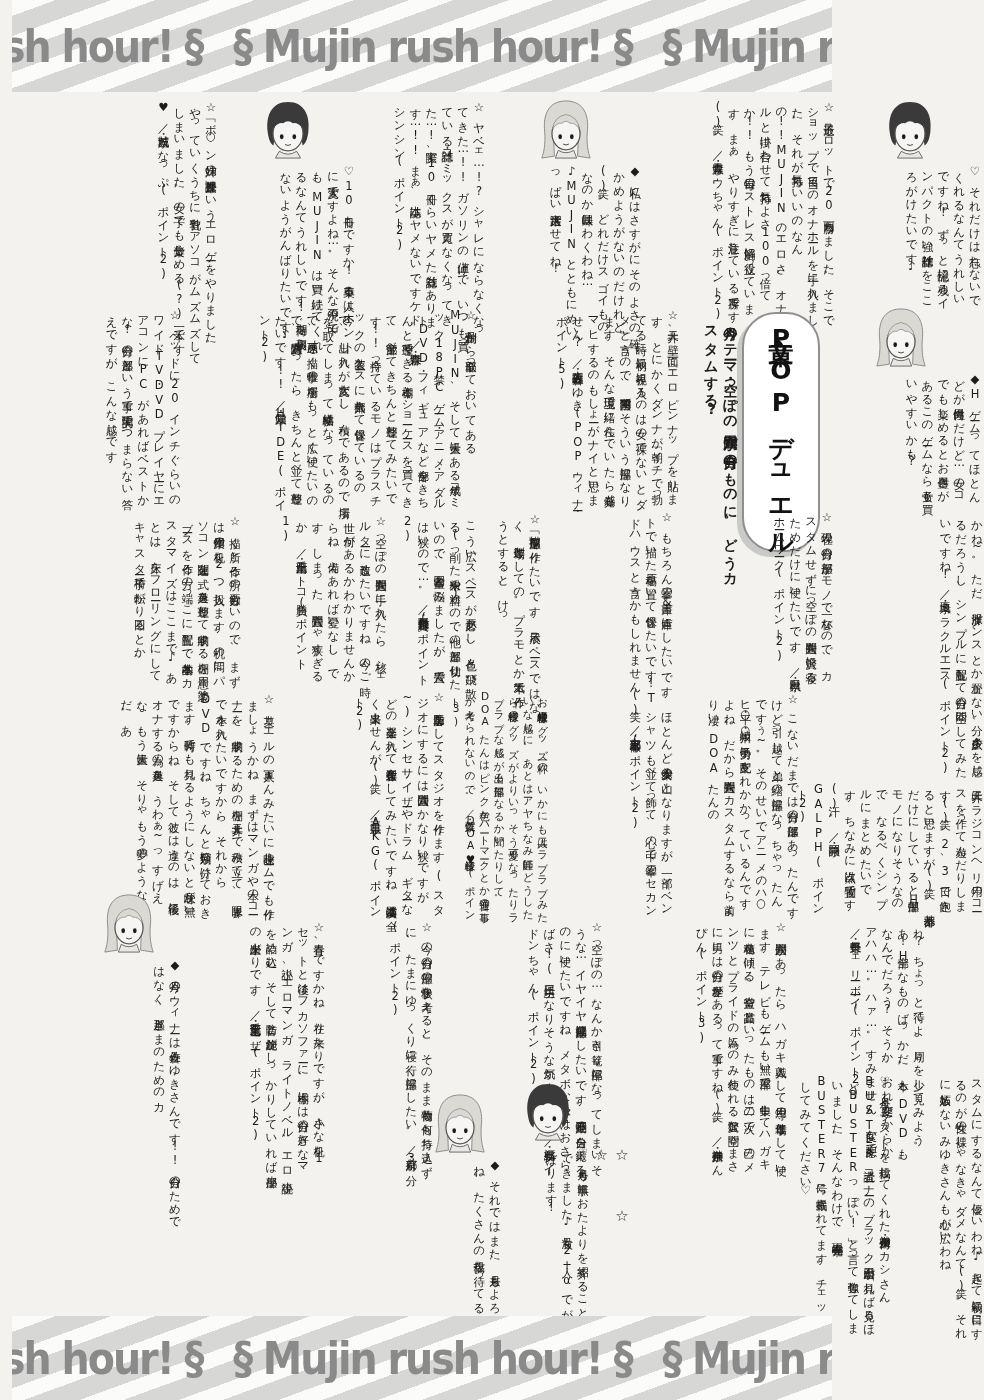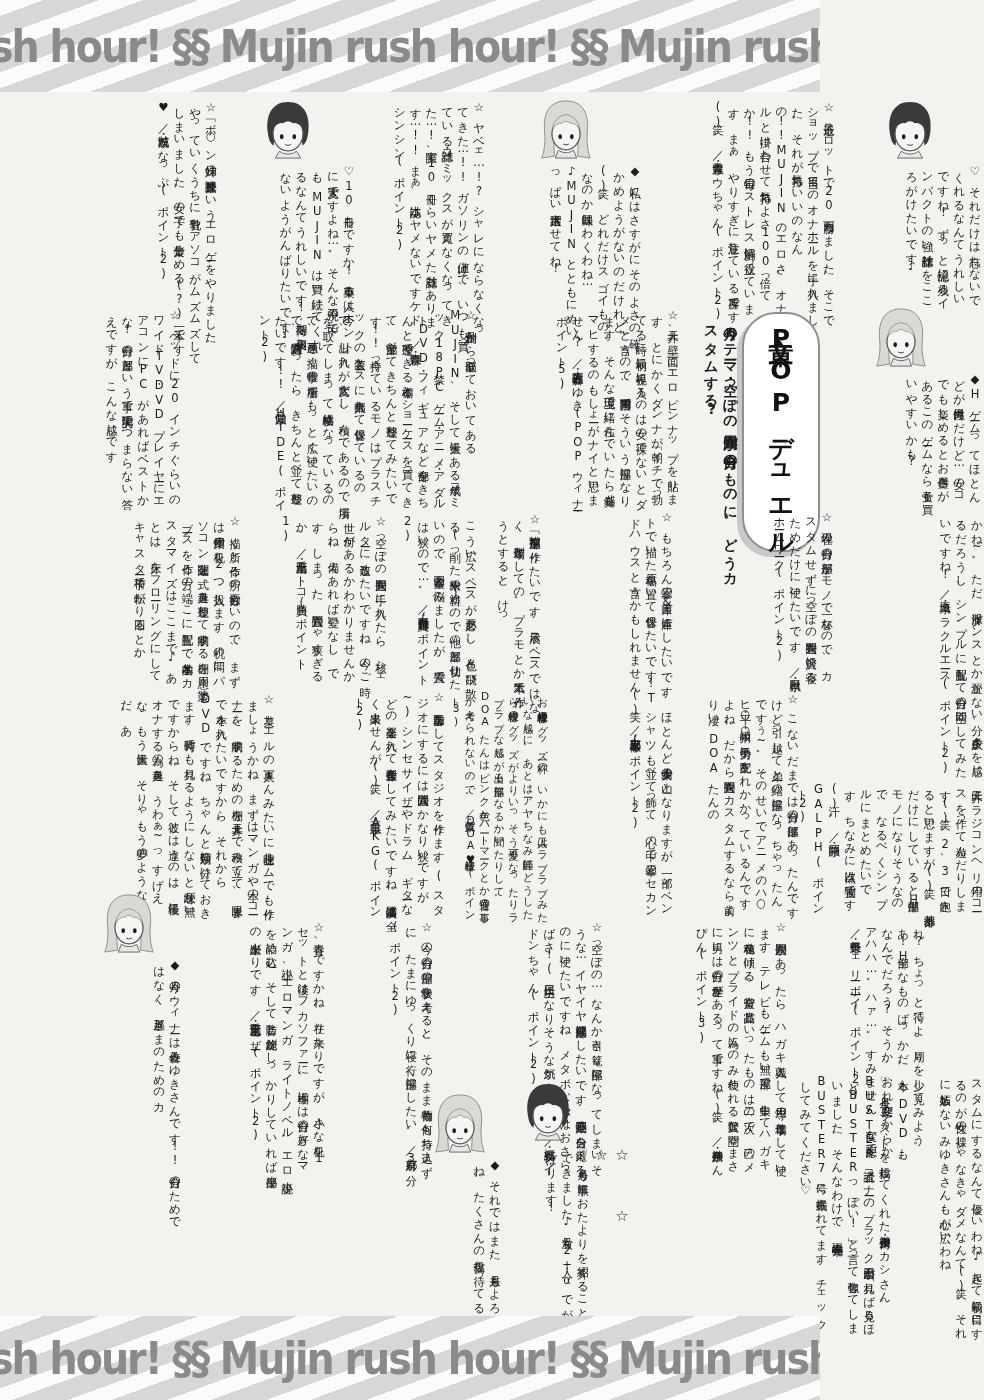--- a/index.html
+++ b/index.html
@@ -1,25 +1,25 @@
 <!DOCTYPE html>
 <html><head>
 <meta charset="utf-8">
 <style>
   html,body{margin:0;padding:0;background:#888;}
   .page{position:relative;width:984px;height:1400px;background:#f3f2ef;overflow:hidden;
         font-family:"DejaVu Sans",sans-serif;}
   
-  .banner{position:absolute;left:0;width:820px;height:92px;overflow:hidden;
+  .banner{position:absolute;left:12px;width:820px;height:92px;overflow:hidden;
           background:repeating-linear-gradient(160deg,#fbfbfa 0 15px,#d7d7d5 15px 34px);
           display:flex;align-items:center;justify-content:space-between;}
   .banner-top{top:0;}
   .banner-bottom{top:1316px;height:84px;}
   .banner-text{font-weight:bold;font-size:44px;color:#8a8a8a;letter-spacing:-2px;white-space:nowrap;
-               font-stretch:condensed;}
+               font-stretch:condensed;margin-left:31px;}
   .cut-left{margin-left:-10px;}
   .cut-right{margin-right:-14px;}
   
   .letter{position:absolute;}
   .vtext{display:block;writing-mode:vertical-rl;text-orientation:upright;
          font-size:11.5px;line-height:1.38;letter-spacing:0.5px;color:#1c1c1c;
          height:100%;width:100%;}
   .small .vtext{font-size:10.5px;}
   .mascot{display:flex;flex-direction:column;align-items:center;}
   .mascot .vtext{height:calc(100% - 66px);}

